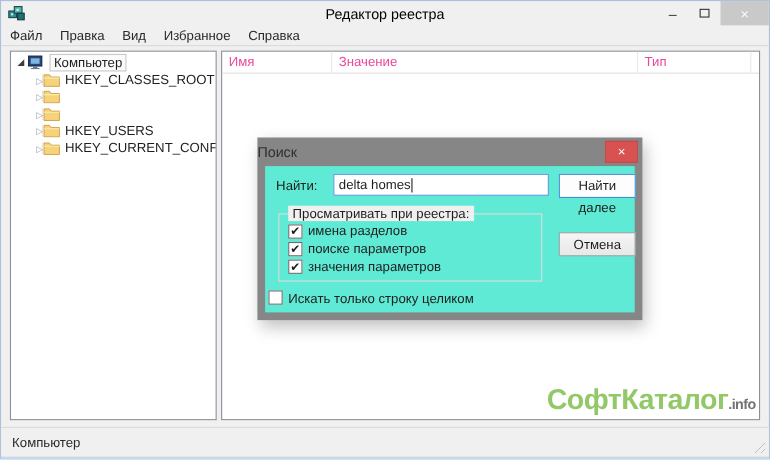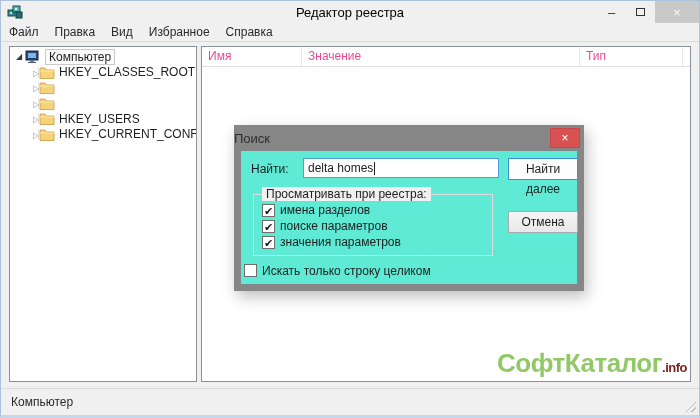--- a/index.html
+++ b/index.html
@@ -39,21 +39,21 @@
   .list-panel{position:absolute;left:200px;top:45px;right:8px;bottom:33px;background:#fff;
     border:1px solid #8a9099;}
   .cols{display:flex;height:20px;border-bottom:1px solid #e0e0e0;color:#ec4899;}
   .col{padding:2px 0 0 6px;border-right:1px solid #e8e8e8;}
   .col-name{width:100px;}.col-type{width:103px;}.col-value{width:278px;}
   .col-fill{flex:1;border-right:none;}
 
   
   .watermark{position:absolute;right:3px;bottom:0;font-weight:bold;font-size:26px;
     color:#93c868;letter-spacing:-0.5px;line-height:26px;}
-  .watermark .suffix{font-size:13px;color:#7f1d1d;}
+  .watermark .suffix{font-size:13px;color:#737373;}
 
   
   .statusbar{position:absolute;left:0;right:0;bottom:0;height:27px;border-top:1px solid #dadada;
     background:#f0f0f0;}
   .status-text{position:absolute;left:10px;top:6px;color:#2a2a2a;}
   .resize-grip{position:absolute;right:3px;bottom:3px;width:11px;height:11px;
     background:repeating-linear-gradient(135deg,#bdbdbd 0 1px,transparent 1px 4px);
     clip-path:polygon(100% 0,100% 100%,0 100%);}
 
   

